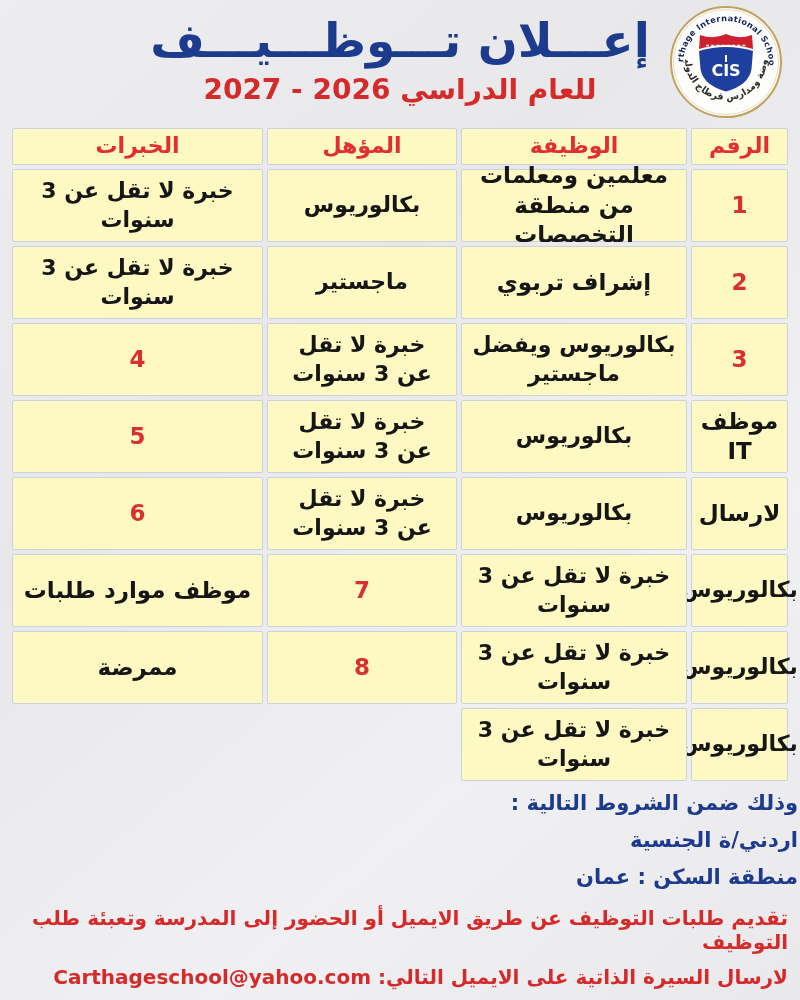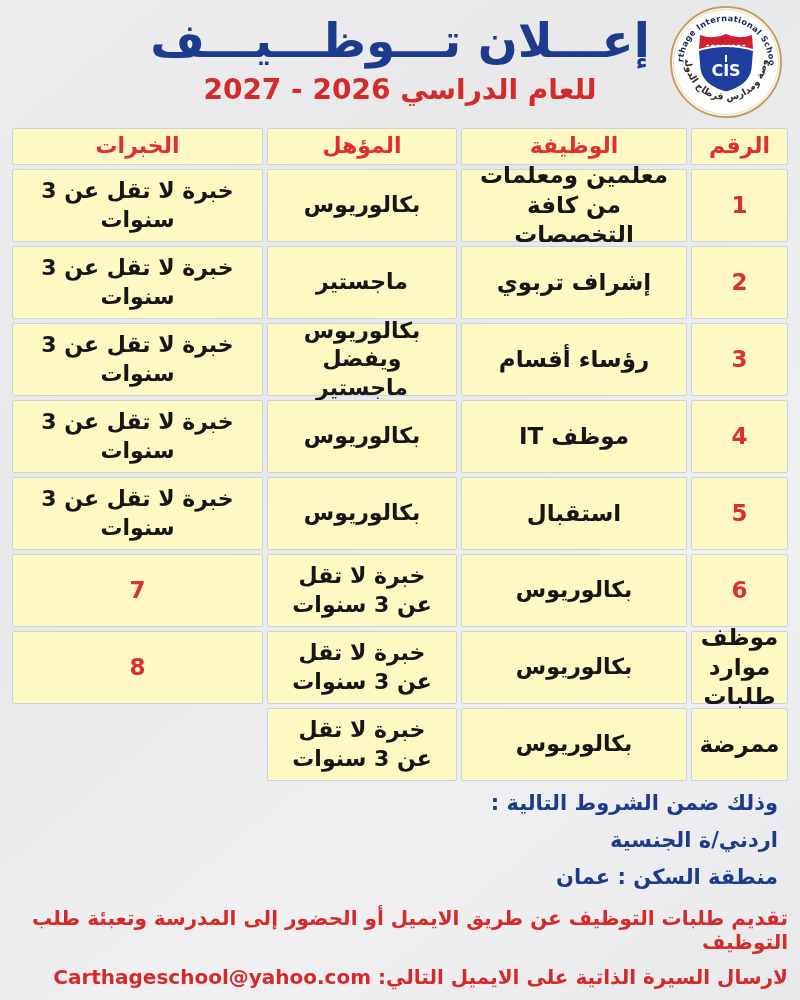--- a/index.html
+++ b/index.html
@@ -40,21 +40,21 @@
     display:flex; align-items:center; justify-content:center;
     text-align:center; font-weight:bold;
     color:#161616; font-size:22px; line-height:1.28;
     padding:2px 10px;
   }
   .cell.head { color:#e22e2e; font-size:22px; padding:0 4px; }
   .cell.num  { color:#d92f2f; font-size:23px; }
   .cell.job  { font-size:23px; }
 
   
-  .conditions { direction:rtl; text-align:right; padding:10px 22px 0 0; color:#1d3b8c; font-weight:bold; font-size:21px; }
+  .conditions { direction:rtl; text-align:right; padding:10px 2px 0 0; color:#1d3b8c; font-weight:bold; font-size:21px; }
   .conditions .line { margin-bottom:13px; }
   .apply { direction:rtl; text-align:right; padding:4px 12px 0 8px; color:#d42a2a; font-weight:bold; font-size:20px; }
   .apply .line { margin-bottom:11px; }
   .apply .email { font-size:20px; }
   svg { display:block; }
 </style>
 </head>
 <body>
 
 <div class="page">
@@ -86,41 +86,40 @@
     </svg>
   </div>
 
   <div class="grid" id="jobs-grid">
     <div class="cell head">الرقم</div>
     <div class="cell head">الوظيفة</div>
     <div class="cell head">المؤهل</div>
     <div class="cell head">الخبرات</div>
 
     <div class="cell num">1</div>
-    <div class="cell job">معلمين ومعلمات من كافة التخصصات</div>
+    <div class="cell job">معلمين ومعلمات من منطقة التخصصات</div>
     <div class="cell qual">بكالوريوس</div>
     <div class="cell exp">خبرة لا تقل عن 3 سنوات</div>
 
     <div class="cell num">2</div>
     <div class="cell job">إشراف تربوي</div>
     <div class="cell qual">ماجستير</div>
     <div class="cell exp">خبرة لا تقل عن 3 سنوات</div>
 
     <div class="cell num">3</div>
-    <div class="cell job">رؤساء أقسام</div>
     <div class="cell qual">بكالوريوس ويفضل ماجستير</div>
     <div class="cell exp">خبرة لا تقل عن 3 سنوات</div>
 
     <div class="cell num">4</div>
     <div class="cell job">موظف IT</div>
     <div class="cell qual">بكالوريوس</div>
     <div class="cell exp">خبرة لا تقل عن 3 سنوات</div>
 
     <div class="cell num">5</div>
-    <div class="cell job">استقبال</div>
+    <div class="cell job">لارسال</div>
     <div class="cell qual">بكالوريوس</div>
     <div class="cell exp">خبرة لا تقل عن 3 سنوات</div>
 
     <div class="cell num">6</div>
     <div class="cell qual">بكالوريوس</div>
     <div class="cell exp">خبرة لا تقل عن 3 سنوات</div>
 
     <div class="cell num">7</div>
     <div class="cell job">موظف موارد طلبات</div>
     <div class="cell qual">بكالوريوس</div>

